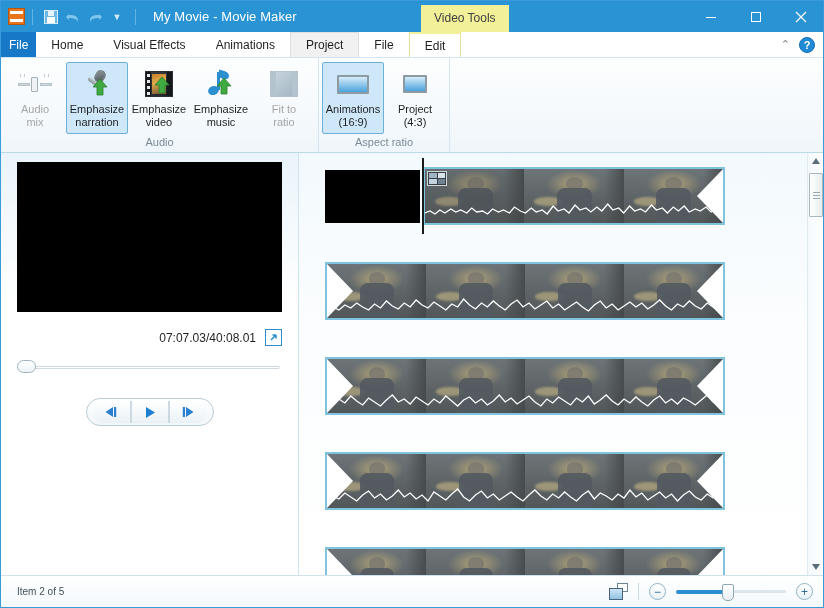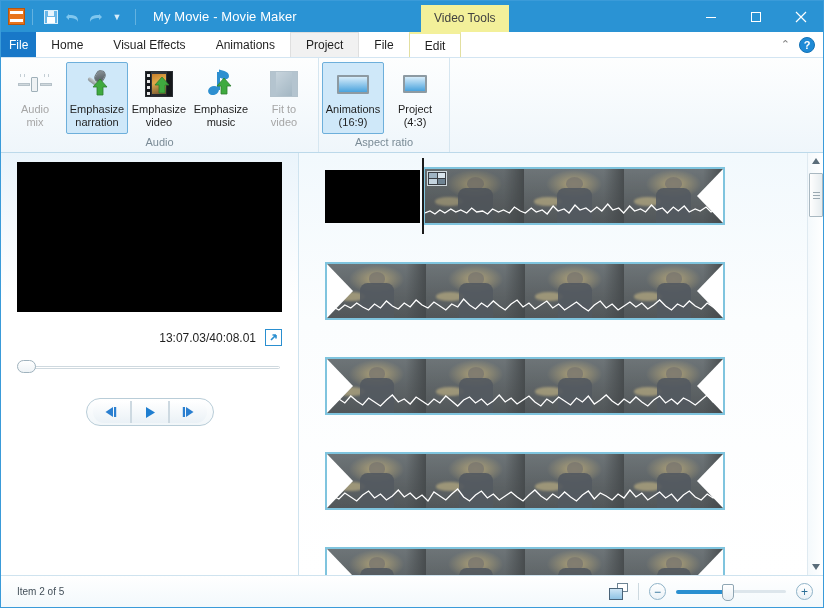--- a/index.html
+++ b/index.html
@@ -722,21 +722,21 @@
         <div class="ribbon-vsep"></div>
 
         <div class="rbtn wide disabled">
           <span class="rbtn-ico">
             <span class="ico-fitmusic">
               <span class="perf"></span>
                 <span class="perf r"></span>
             </span>
           </span>
           <span class="rbtn-label">Fit to
-video</span>
+ratio</span>
         </div>
 
       </div>
       <div class="rgroup-label">Audio</div>
     </div>
 
     <div class="rgroup">
       <div class="rgroup-items">
         <div class="rbtn wide selected">
           <span class="rbtn-ico">
@@ -758,21 +758,21 @@
 
     <div class="rgroup" style="flex:1 1 auto;"></div>
   </div>
 
   <div class="body">
 
     <div class="preview-pane">
       <div class="monitor"></div>
 
       <div class="timecode-row">
-        <span class="timecode">13:07.03/40:08.01</span>
+        <span class="timecode">07:07.03/40:08.01</span>
         <span class="fullscreen-btn">
           <svg width="13" height="13" viewBox="0 0 13 13">
             <path d="M4 9 L9 4 M9 4 L5.5 4 M9 4 L9 7.5" stroke="#2a8fd0" stroke-width="1.6" fill="none"></path>
           </svg>
         </span>
       </div>
 
       <div class="seek-row">
         <span class="seek-track"></span>
         <span class="seek-thumb"></span>

